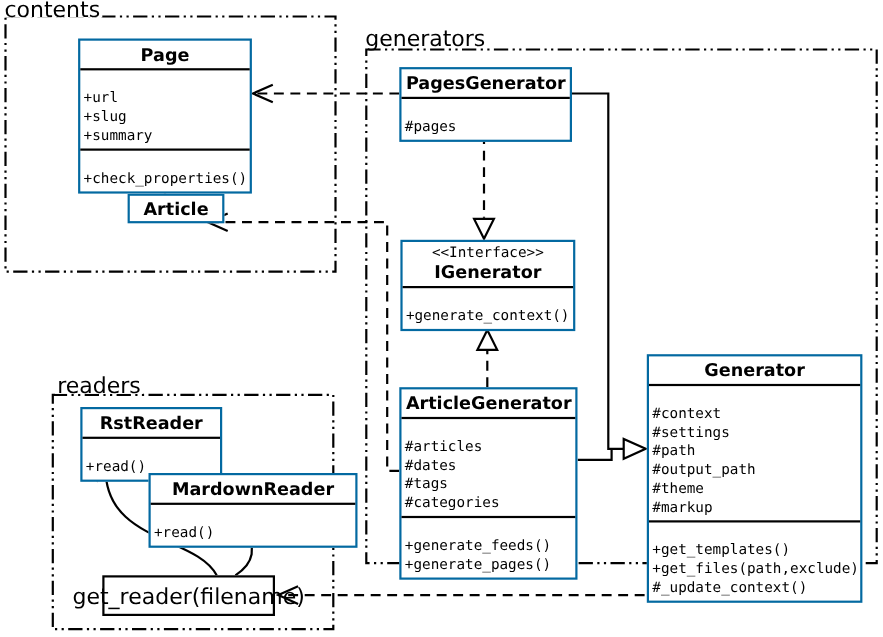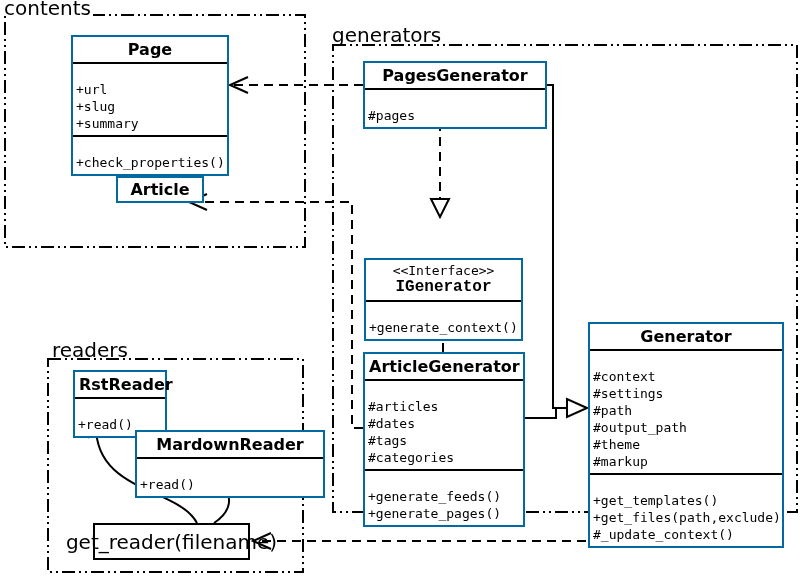--- a/index.html
+++ b/index.html
@@ -40,21 +40,21 @@
     padding:3px 4px;
   }
   .uml-stereotype{
     font-family:"DejaVu Sans Mono","Liberation Mono",monospace;
     font-weight:normal;
     font-size:13px;
     line-height:15px;
     text-align:center;
     padding-top:3px;
   }
-  .uml-title.with-st{padding-top:0;font-family:Liberation Mono, monospace;}
+  .uml-title.with-st{padding-top:0;}
   .uml-section{
     border-top:2px solid #000;
     padding:17px 3px 3px 3px;
   }
   .member{height:17px;line-height:17px;font-size:13px;}
   .action-box{
     position:absolute;
     box-sizing:border-box;
     background:#fff;
     border:2px solid #000;
@@ -115,28 +115,28 @@
     </div>
     <div class="uml-section">
       <div class="member">+check_properties()</div>
     </div>
   </div>
 
   <div class="uml-class" style="left:116px;top:176px;width:88px;">
     <div class="uml-title" style="padding:2px 4px;">Article</div>
   </div>
 
-  <div class="uml-class" style="left:363px;top:61px;width:184px;">
+  <div class="uml-class" style="left:363px;top:61px;width:157px;">
     <div class="uml-title">PagesGenerator</div>
     <div class="uml-section">
       <div class="member">#pages</div>
     </div>
   </div>
 
-  <div class="uml-class" style="left:364px;top:218px;width:159px;margin-top:40px;">
+  <div class="uml-class" style="left:364px;top:218px;width:159px;">
     <div class="uml-stereotype">&lt;&lt;Interface&gt;&gt;</div>
     <div class="uml-title with-st">IGenerator</div>
     <div class="uml-section">
       <div class="member">+generate_context()</div>
     </div>
   </div>
 
   <div class="uml-class" style="left:363px;top:352px;width:162px;">
     <div class="uml-title">ArticleGenerator</div>
     <div class="uml-section">
@@ -161,21 +161,21 @@
       <div class="member">#theme</div>
       <div class="member">#markup</div>
     </div>
     <div class="uml-section">
       <div class="member">+get_templates()</div>
       <div class="member">+get_files(path,exclude)</div>
       <div class="member">#_update_context()</div>
     </div>
   </div>
 
-  <div class="uml-class" style="left:73px;top:370px;width:94px;">
+  <div class="uml-class" style="left:73px;top:370px;width:129px;">
     <div class="uml-title">RstReader</div>
     <div class="uml-section">
       <div class="member">+read()</div>
     </div>
   </div>
 
   <div class="uml-class" style="left:135px;top:430px;width:190px;">
     <div class="uml-title">MardownReader</div>
     <div class="uml-section">
       <div class="member">+read()</div>

